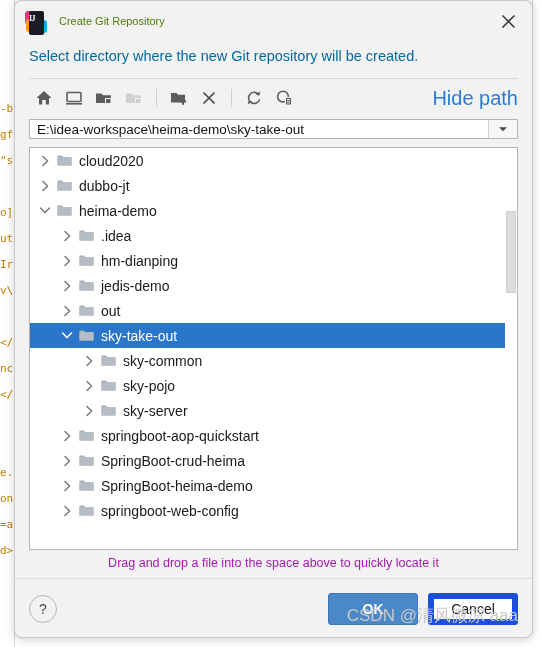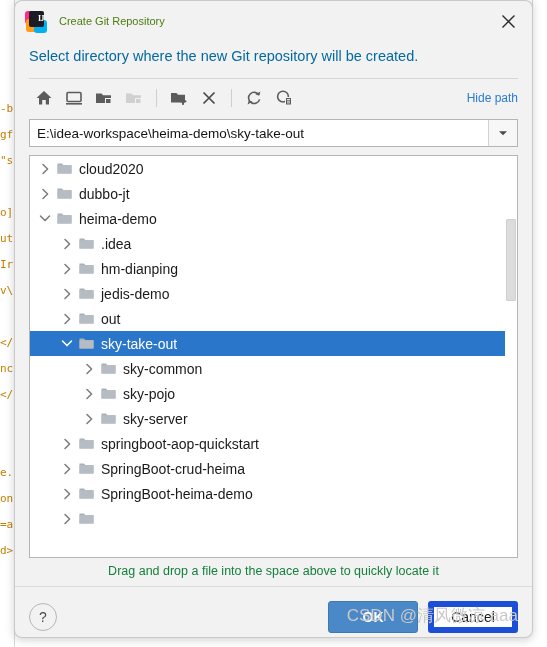--- a/index.html
+++ b/index.html
@@ -88,29 +88,29 @@
     position: absolute;
     width: 13px; height: 13px;
     border-radius: 3px;
   }
   #app-logo .b-pink   { left: 0;   top: 1px;  background: #fe2c86; }
   #app-logo .b-orange { left: 1px; top: 9px;  background: #ff9b18; }
   #app-logo .b-cyan   { left: 9px; top: 10px; background: #00b0f0; }
   #app-logo .b-core {
     position: absolute;
     left: 4px; top: 1px;
-    width: 15px; height: 16px;
+    width: 15px; height: 24px;
     background: #1c1a22;
     border-radius: 2px;
     color: #ffffff;
     font-family: Liberation Serif, serif;
     font-size: 8px;
     font-weight: bold;
     line-height: 16px;
-    text-align: right;
+    text-align: left;
     letter-spacing: -0.5px;
   }
   #dialog-title {
     font-size: 11px;
     color: #4d7c0f;
     text-align: right;
   }
   #close-button {
     position: absolute;
     right: 8px; top: 6px;
@@ -152,29 +152,29 @@
   }
   .tb-btn.disabled { opacity: 0.38; cursor: default; }
   .tb-div {
     width: 1px; height: 18px;
     background: #cfcfcf;
     margin: 0 7px;
   }
   #hide-path-link {
     position: absolute;
     right: 14px;
-    font-size: 12px;
+    font-size: 20px;
     color: #2a7bd4;
     cursor: pointer;
   }
 
   
   #path-row {
     margin: 3px 14px 0 14px;
-    height: 28px;
+    height: 20px;
     display: flex;
     border: 1px solid #b5b5b5;
     background: #ffffff;
     box-sizing: border-box;
   }
   #path-input {
     flex: 1;
     border: none;
     outline: none;
     padding: 0 7px;
@@ -256,21 +256,21 @@
     background: #dcdcdc;
     border: 1px solid #d0d0d0;
     border-radius: 1px;
     box-sizing: border-box;
   }
 
   
   #drop-hint {
     text-align: center;
     font-size: 12.5px;
-    color: #15803d;
+    color: #a21caf;
     margin-top: 6px;
   }
 
   
   #footer-sep {
     margin: 8px 0 0 0;
     height: 1px;
     background: #dcdcdc;
   }
   #footer {
@@ -677,20 +677,21 @@
             <svg width="9" height="12" viewBox="0 0 9 12">
               <path d="M2 1.5 L6.6 6 L2 10.5" fill="none" stroke="currentColor" stroke-width="1.5" stroke-linecap="round" stroke-linejoin="round"></path>
             </svg>
           </div>
           <div class="folder-icon">
             <svg width="15" height="13" viewBox="0 0 15 13">
               <path d="M0.5 1.5 H5 L6.3 3.2 H14.5 V11.5 H0.5 Z" fill="#a9b0b8"></path>
               <rect x="0.5" y="3.2" width="14" height="8.3" fill="#b5bcc3"></rect>
             </svg>
           </div>
+          <div class="tree-label">springboot-web-config</div>
         </div>
         <div class="tree-row">
           <div class="tree-indent" style="width: 27px;"></div>
         </div>
       </div>
     <div id="tree-scrollbar">
       <div id="tree-scroll-thumb" style="top: 63px; height: 82px;"></div>
     </div>
   </div>
 

